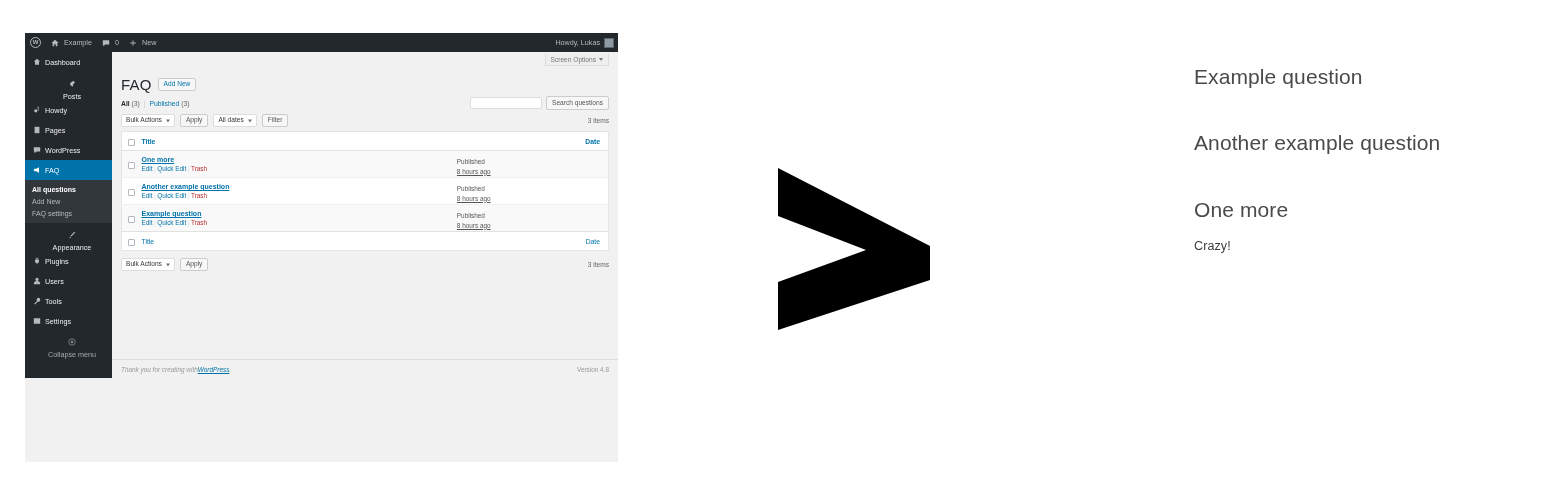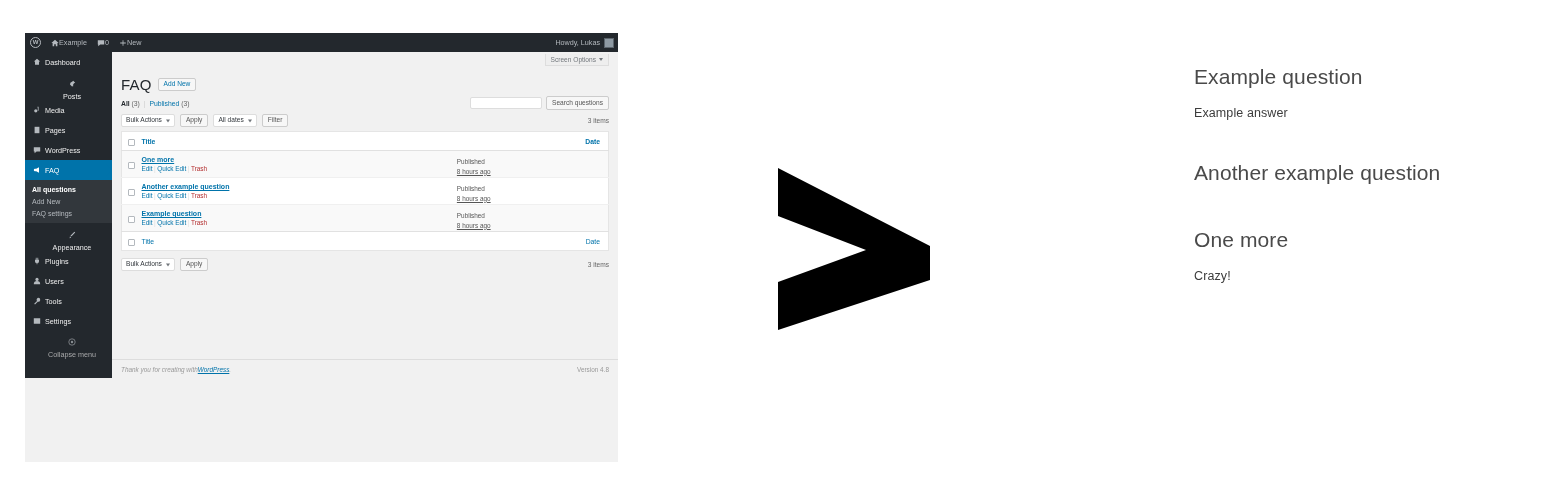--- a/index.html
+++ b/index.html
@@ -17,21 +17,21 @@
     width: 593px; height: 429px;
     background: #f1f1f1;
     overflow: hidden;
   }
 
   
   .adminbar {
     height: 19px; background: #23282d; color: #b4b9be;
     display: flex; align-items: center; font-size: 7.2px; position: relative;
   }
-  .ab-item { display: flex; align-items: center; gap: 0; padding: 8px 5px; height: 19px; }
+  .ab-item { display: flex; align-items: center; gap: 5px; padding: 8px 5px; height: 19px; }
   .ab-right { position: absolute; right: 4px; top: 0; height: 19px; display: flex; align-items: center; gap: 4px; margin-left: 12px; }
   .ab-avatar { width: 10px; height: 10px; background: #8e9aa3; border: 1px solid #5c656d; }
   .wp-logo { width: 11px; height: 11px; border-radius: 50%; border: 1.3px solid #b4b9be; position: relative; }
   .wp-logo:before { content: "W"; position: absolute; inset: 0; font-size: 6px; line-height: 8.4px; text-align: center; font-weight: bold; color: #b4b9be; }
   .ico { display: inline-block; fill: #b4b9be; }
 
   
   .body-wrap { display: flex; height: 326px; }
   .sidebar { width: 87px; background: #23282d; flex: none; position: relative; }
   .menu-item {
@@ -189,21 +189,21 @@
           <span>Posts</span>
         </div>
 
         <div class="menu-item">
           <span class="m-ico">
             <svg class="ico" width="8" height="8" viewBox="0 0 20 20">
                 <circle cx="7" cy="12" r="4"></circle>
                 <path d="M11 2h3v10h-2V4h-1z"></path>
               </svg>
           </span>
-          <span>Media</span>
+          <span>Howdy</span>
         </div>
 
         <div class="menu-item">
           <span class="m-ico">
             <svg class="ico" width="8" height="8" viewBox="0 0 20 20">
                 <path d="M4 2h12v16H4z"></path>
               </svg>
           </span>
           <span>Pages</span>
         </div>
@@ -399,21 +399,20 @@
 
   <div id="chevron">
     <svg width="158" height="162" viewBox="0 0 158 162">
       <polygon points="6,0 158,78 158,112 6,162 6,114 94,82 6,48" fill="#000000"></polygon>
     </svg>
   </div>
 
   <div id="faq-render">
     <div class="faq-block">
       <div class="faq-q">Example question</div>
-      <div class="faq-a">Example answer</div>
     </div>
     <div class="faq-block">
       <div class="faq-q">Another example question</div>
     </div>
     <div class="faq-block">
       <div class="faq-q">One more</div>
       <div class="faq-a">Crazy!</div>
     </div>
   </div>
 

